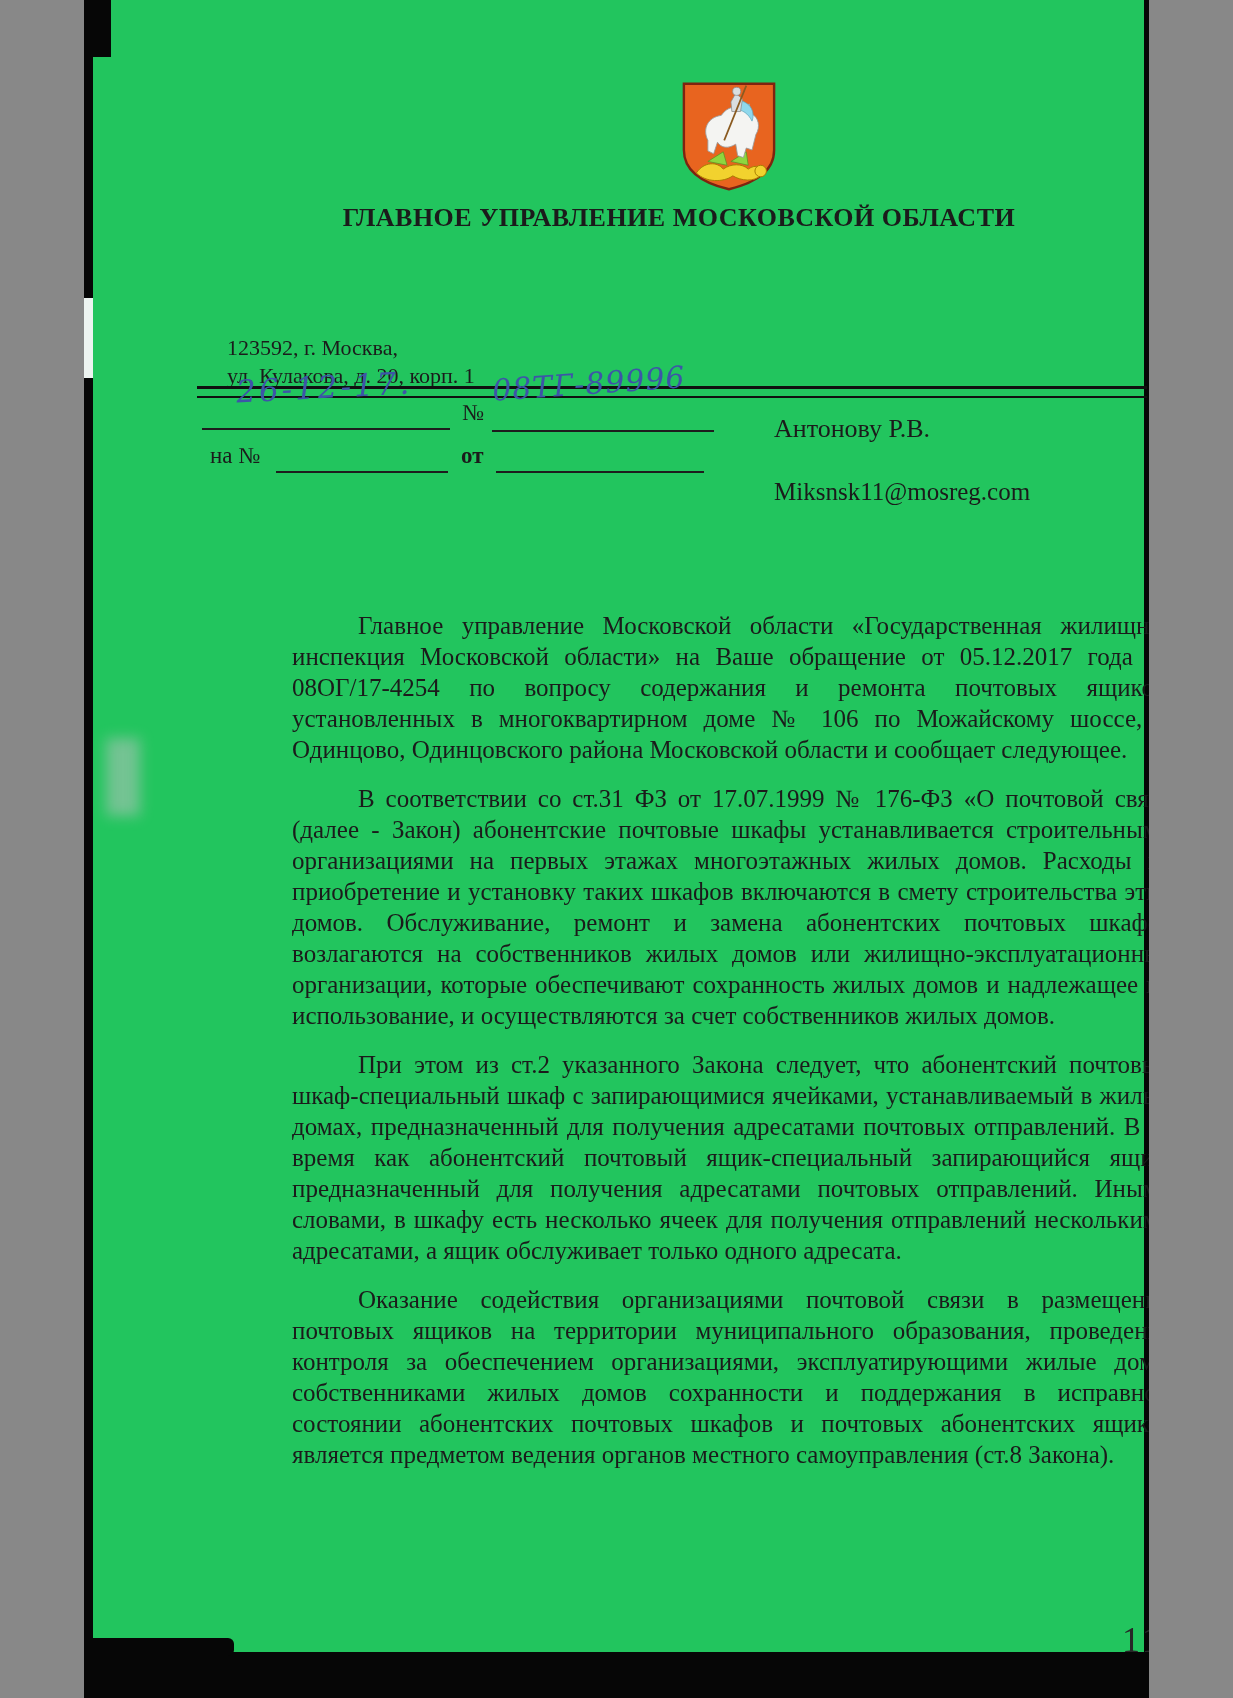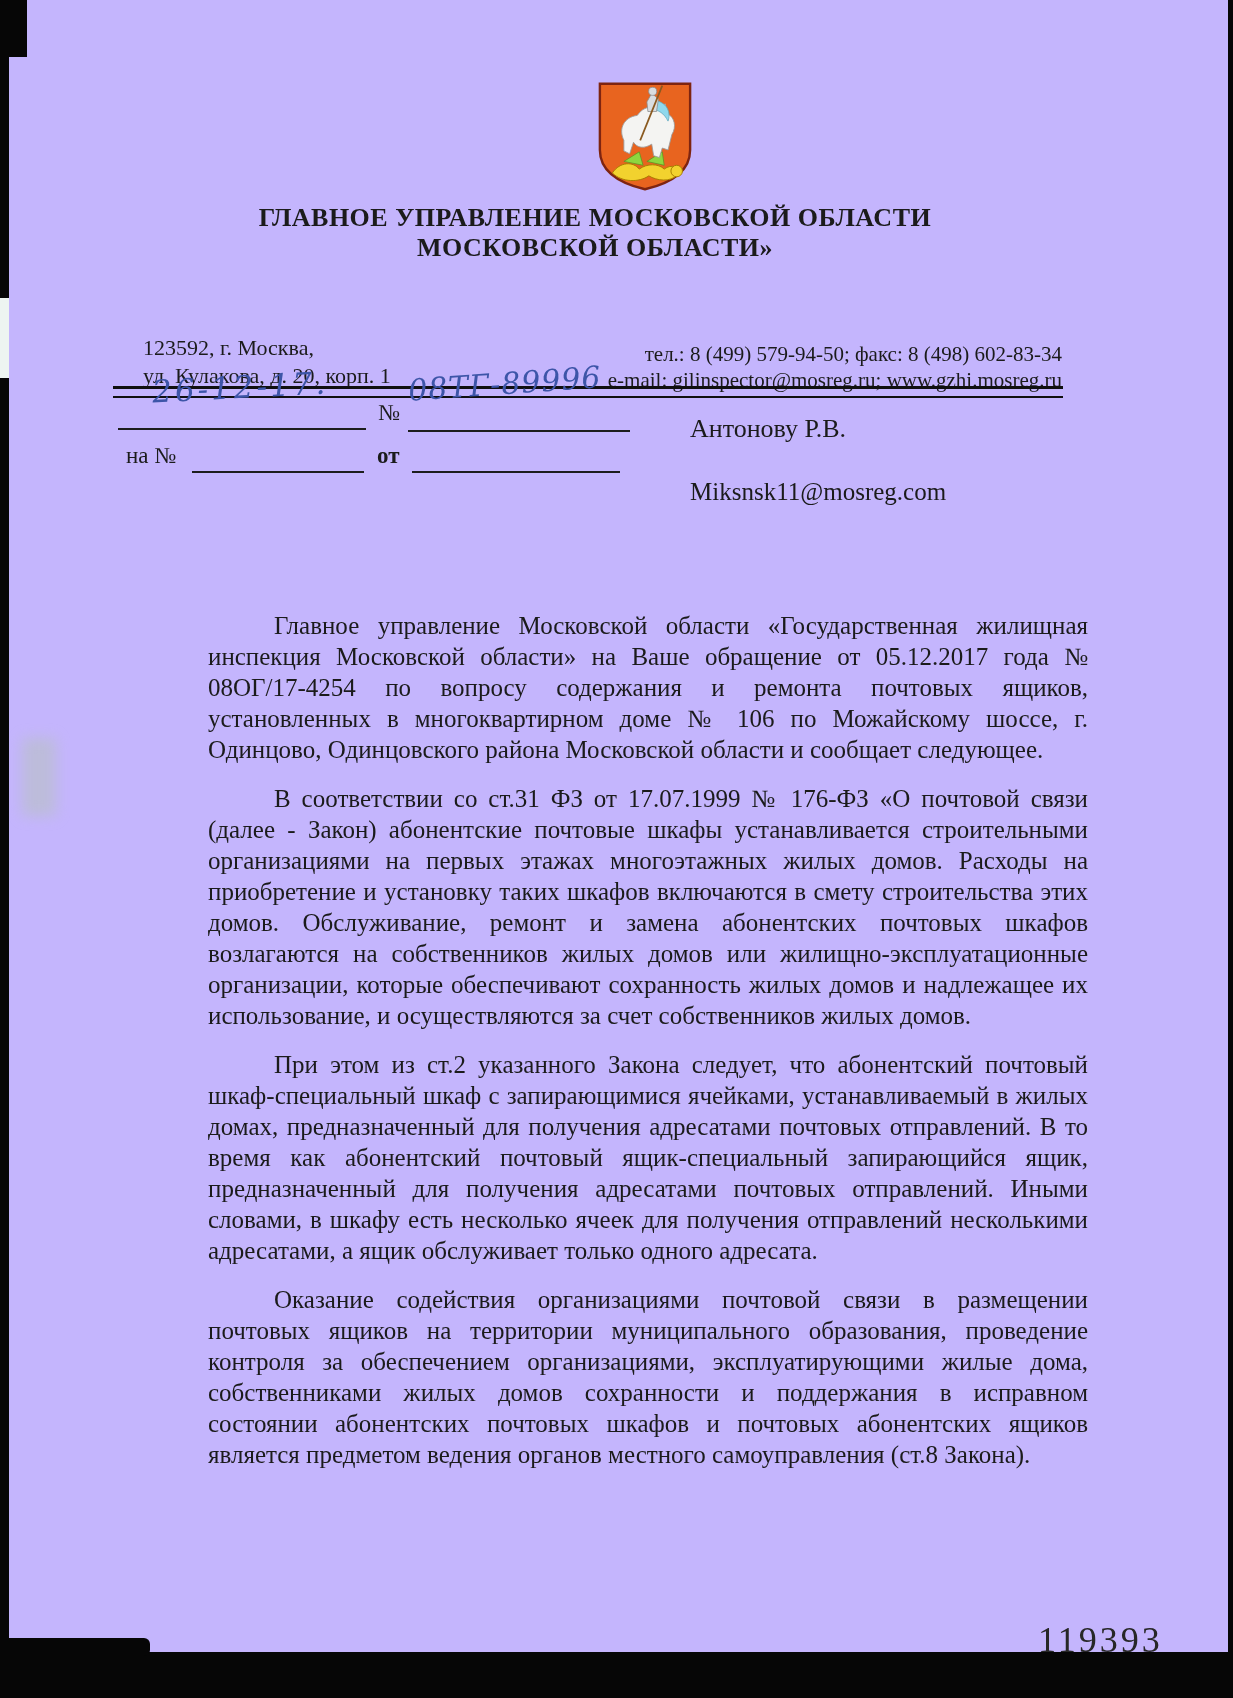--- a/index.html
+++ b/index.html
@@ -1,19 +1,19 @@
 <!DOCTYPE html>
 <html><head>
 <meta charset="utf-8">
 <style>
   html,body{margin:0;padding:0;background:#888;}
   .page{
     position:relative;
-    width:1233px;height:1698px;
-    background:#c4b5fd;
+    width:1065px;height:1698px;
+    background:#22c55e;
     font-family:"Liberation Serif", serif;
     color:#1b1b1b;
     overflow:hidden;
     margin:0 auto;
   }
   
   .edge{position:absolute;background:#060606;}
   .smudge{position:absolute;background:#b7c2be;filter:blur(7px);opacity:.55;}
   
   .arms{position:absolute;left:597px;top:80px;width:96px;height:112px;}
@@ -71,30 +71,25 @@
     <path d="M52,84 L68,74 L70,88 Z" stroke="#5d9420" stroke-width="0.8" fill="#8ed63f"></path>
     <path d="M28,62 C22,50 28,38 42,36 C48,27 58,25 64,30 L71,24 L73,34 C81,38 83,48 78,56 L74,72 L68,70 L65,80 L59,78 L57,66 C49,71 42,70 38,64 L34,76 L28,73 Z" stroke="#9a9a9a" stroke-width="0.9" fill="#f4f4f2"></path>
     <path d="M58,20 C70,21 78,30 74,42 C70,34 64,30 57,30 Z" stroke="#5fa8bd" stroke-width="0.8" fill="#8fd8ec"></path>
     <path d="M52,22 L57,13 L64,19 L62,32 L53,32 Z" stroke="#8a8a8a" stroke-width="0.8" fill="#d9dde0"></path>
     <circle cx="58" cy="11" r="4.2" stroke="#8a8a8a" stroke-width="0.8" fill="#d9dde0"></circle>
     <line x1="68" y1="5" x2="45" y2="62" stroke-width="1.8" stroke="#8a5a20"></line>
   </svg>
 
   <div class="org-name">
     <div>ГЛАВНОЕ УПРАВЛЕНИЕ МОСКОВСКОЙ ОБЛАСТИ</div>
-    <div>МОСКОВСКОЙ ОБЛАСТИ»</div>
   </div>
 
   <div class="addr">
     <div>123592, г. Москва,</div>
     <div>ул. Кулакова, д. 20, корп. 1</div>
-  </div>
-  <div class="contact">
-    <div>тел.: 8 (499) 579-94-50; факс: 8 (498) 602-83-34</div>
-    <div>e-mail: gilinspector@mosreg.ru; www.gzhi.mosreg.ru</div>
   </div>
 
   <div class="dbl-rule"></div>
 
   <div class="hand hw-date">26-12-17.</div>
   <div class="blank" style="left:118px;top:428px;width:248px;"></div>
   <div class="ref-label" style="left:378px;top:400px;">№</div>
   <div class="hand hw-num">08ТГ-89996</div>
   <div class="blank" style="left:408px;top:430px;width:222px;"></div>
 

